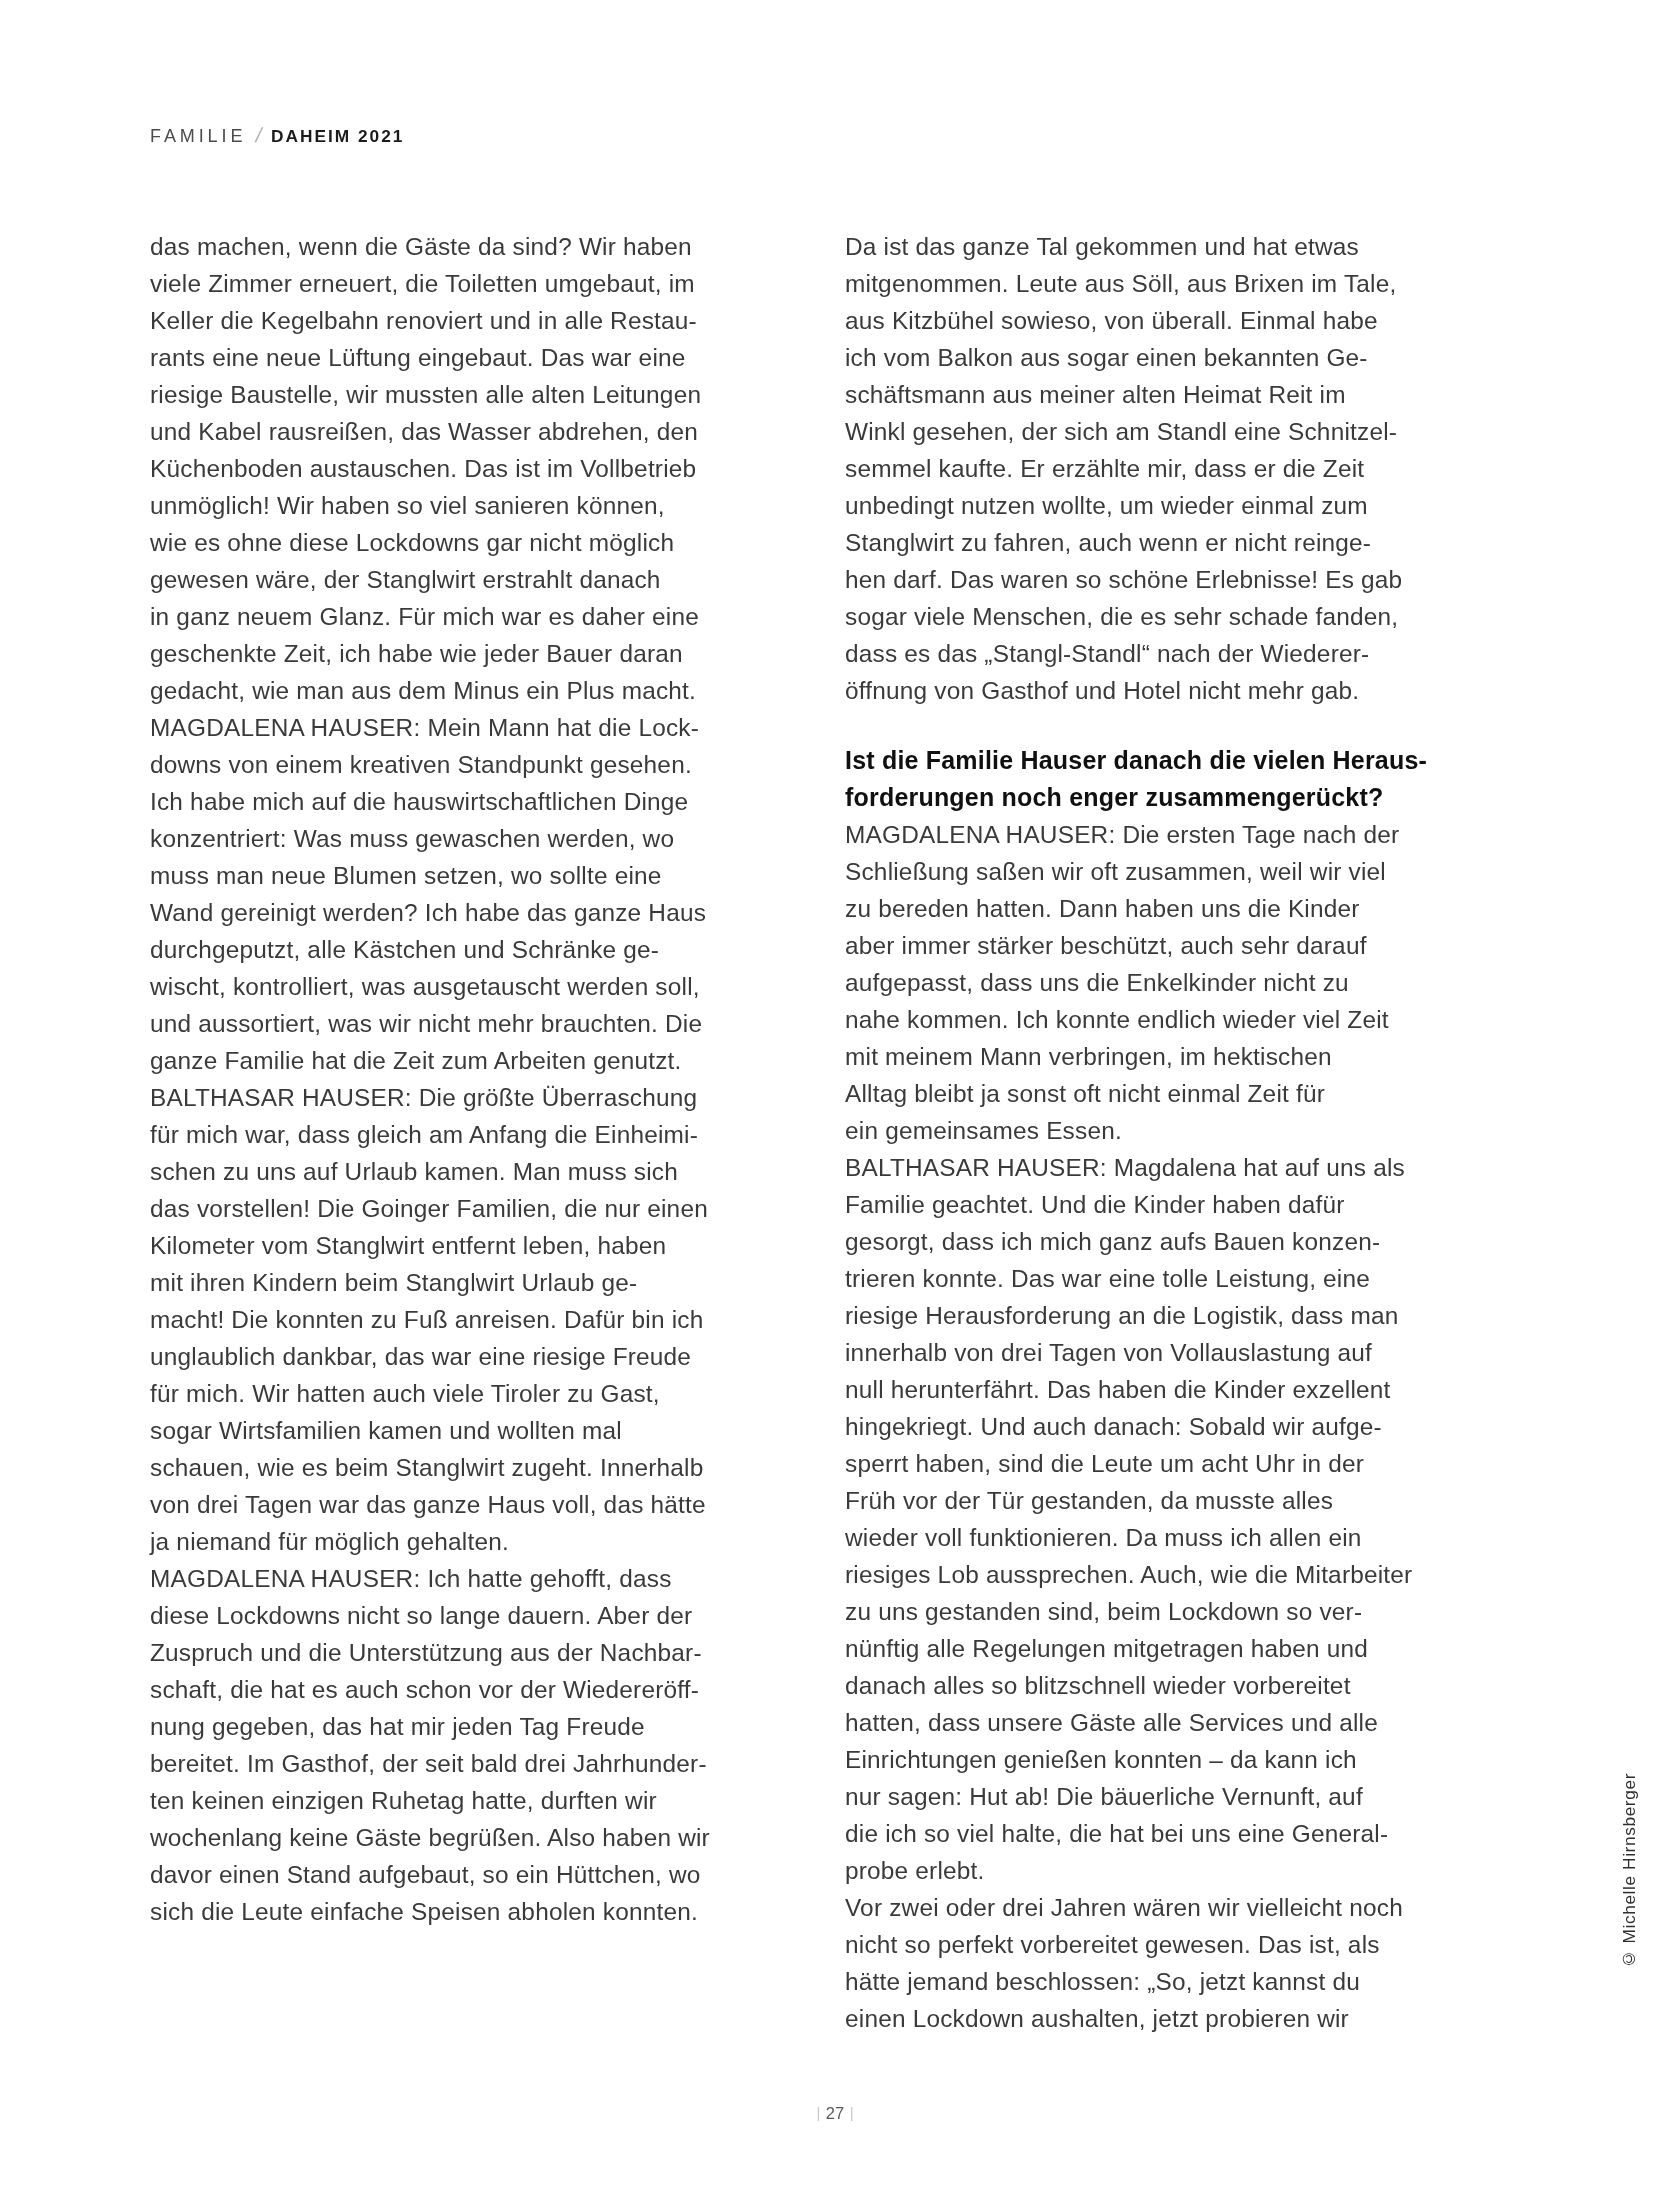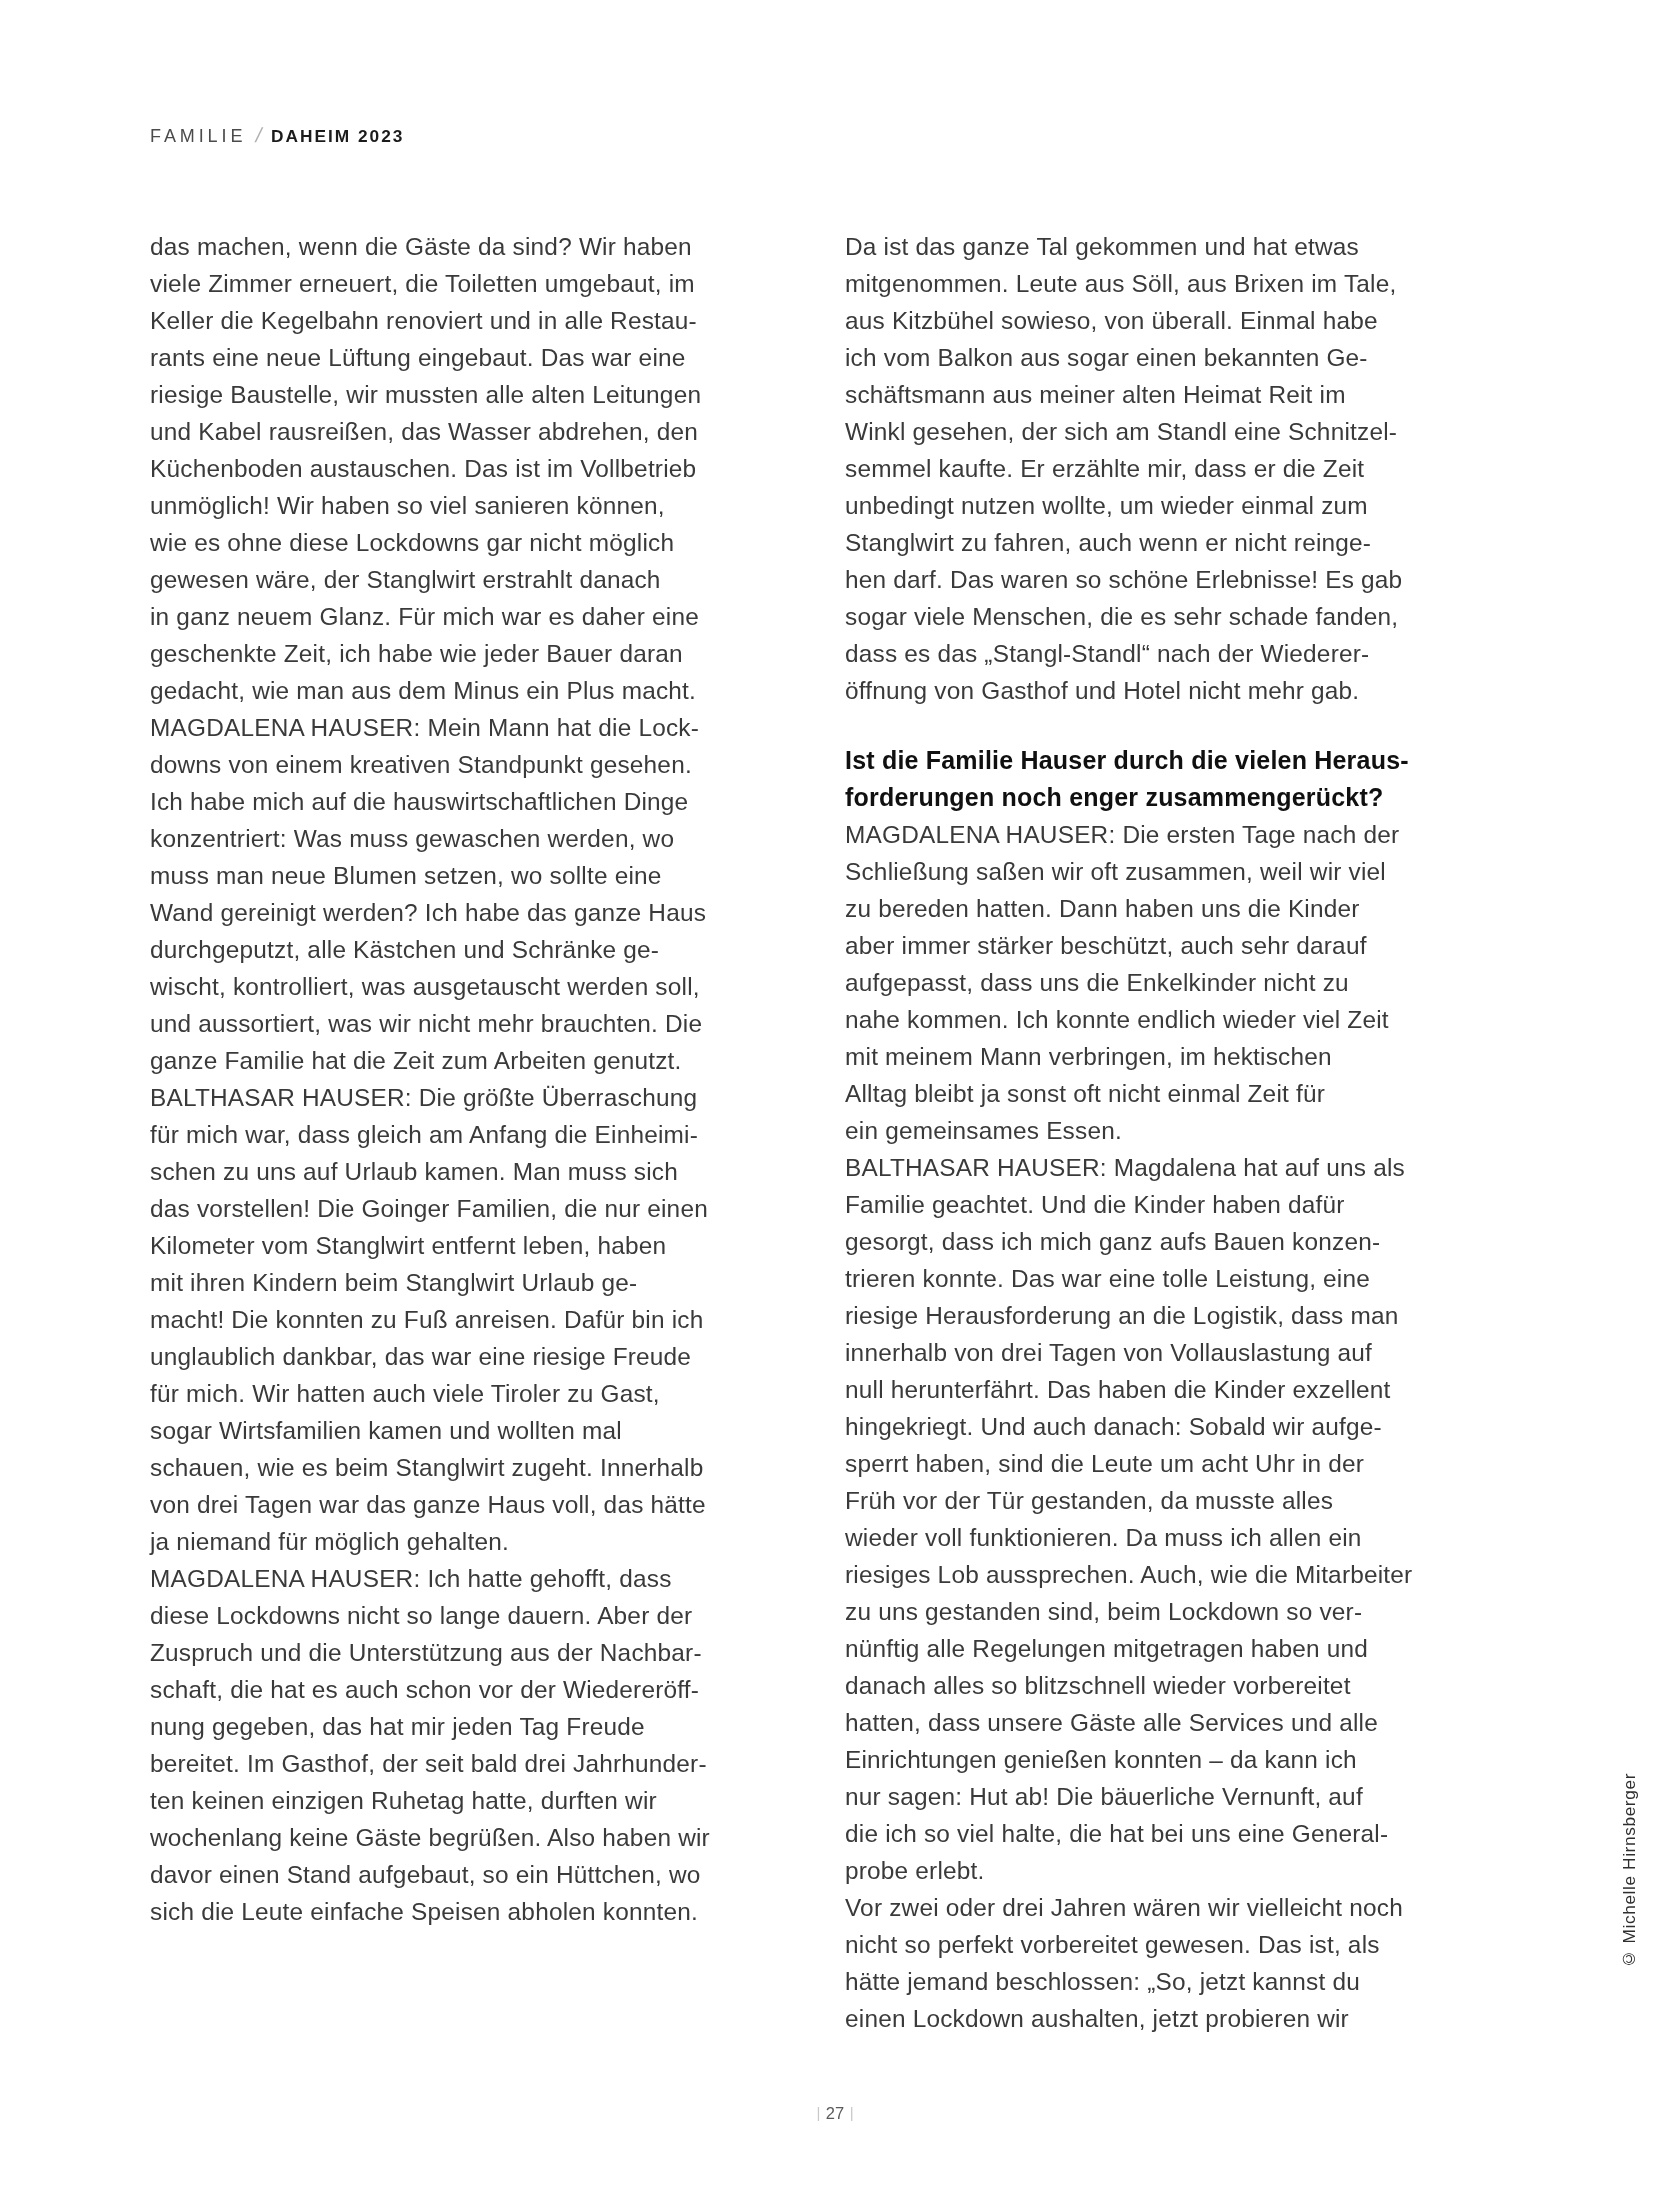--- a/index.html
+++ b/index.html
@@ -104,21 +104,21 @@
   }
 </style>
 </head>
 <body>
 
 <div class="page">
 
   <header class="page-header">
     <span class="section-label">FAMILIE</span>
     <span class="header-separator">/</span>
-    <span class="issue-label">DAHEIM 2023</span>
+    <span class="issue-label">DAHEIM 2021</span>
   </header>
 
   <main class="columns">
     <section class="col">
       <p class="body-par">das machen, wenn die Gäste da sind? Wir haben
 viele Zimmer erneuert, die Toiletten umgebaut, im
 Keller die Kegelbahn renoviert und in alle Restau-
 rants eine neue Lüftung eingebaut. Das war eine
 riesige Baustelle, wir mussten alle alten Leitungen
 und Kabel rausreißen, das Wasser abdrehen, den
@@ -170,21 +170,21 @@
 ich vom Balkon aus sogar einen bekannten Ge-
 schäftsmann aus meiner alten Heimat Reit im
 Winkl gesehen, der sich am Standl eine Schnitzel-
 semmel kaufte. Er erzählte mir, dass er die Zeit
 unbedingt nutzen wollte, um wieder einmal zum
 Stanglwirt zu fahren, auch wenn er nicht reinge-
 hen darf. Das waren so schöne Erlebnisse! Es gab
 sogar viele Menschen, die es sehr schade fanden,
 dass es das „Stangl-Standl“ nach der Wiederer-
 öffnung von Gasthof und Hotel nicht mehr gab.</p>
-      <h2 class="subhead">Ist die Familie Hauser durch die vielen Heraus-
+      <h2 class="subhead">Ist die Familie Hauser danach die vielen Heraus-
 forderungen noch enger zusammengerückt?</h2>
       <p class="body-par">MAGDALENA HAUSER: Die ersten Tage nach der
 Schließung saßen wir oft zusammen, weil wir viel
 zu bereden hatten. Dann haben uns die Kinder
 aber immer stärker beschützt, auch sehr darauf
 aufgepasst, dass uns die Enkelkinder nicht zu
 nahe kommen. Ich konnte endlich wieder viel Zeit
 mit meinem Mann verbringen, im hektischen
 Alltag bleibt ja sonst oft nicht einmal Zeit für
 ein gemeinsames Essen.

